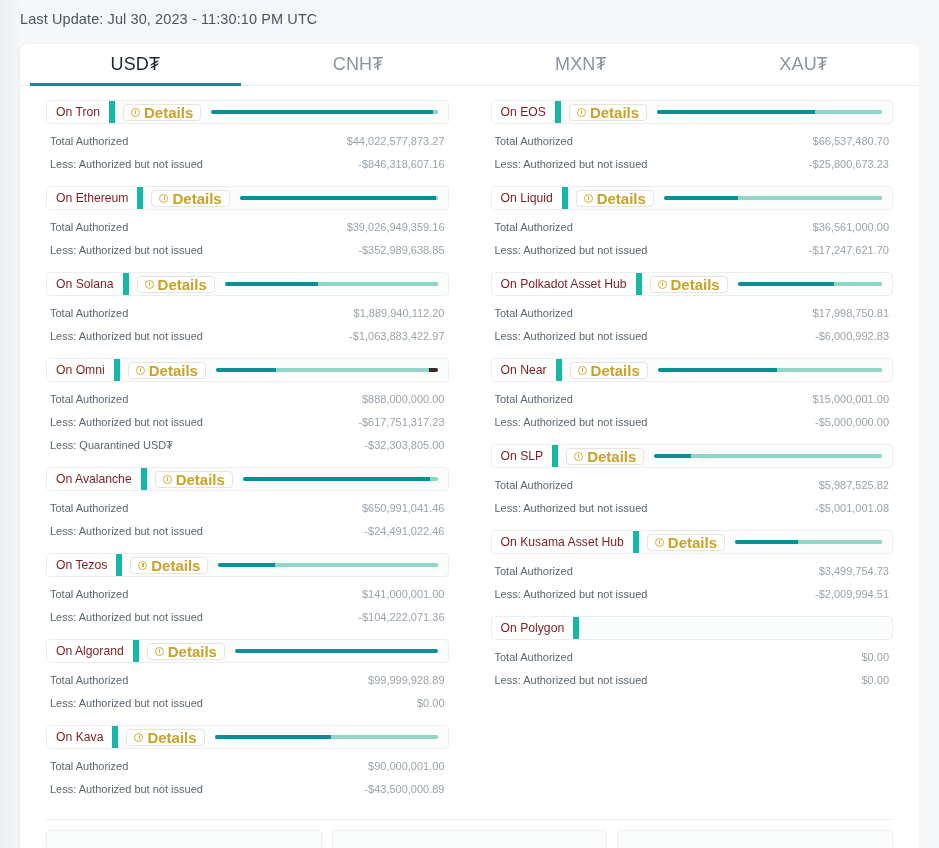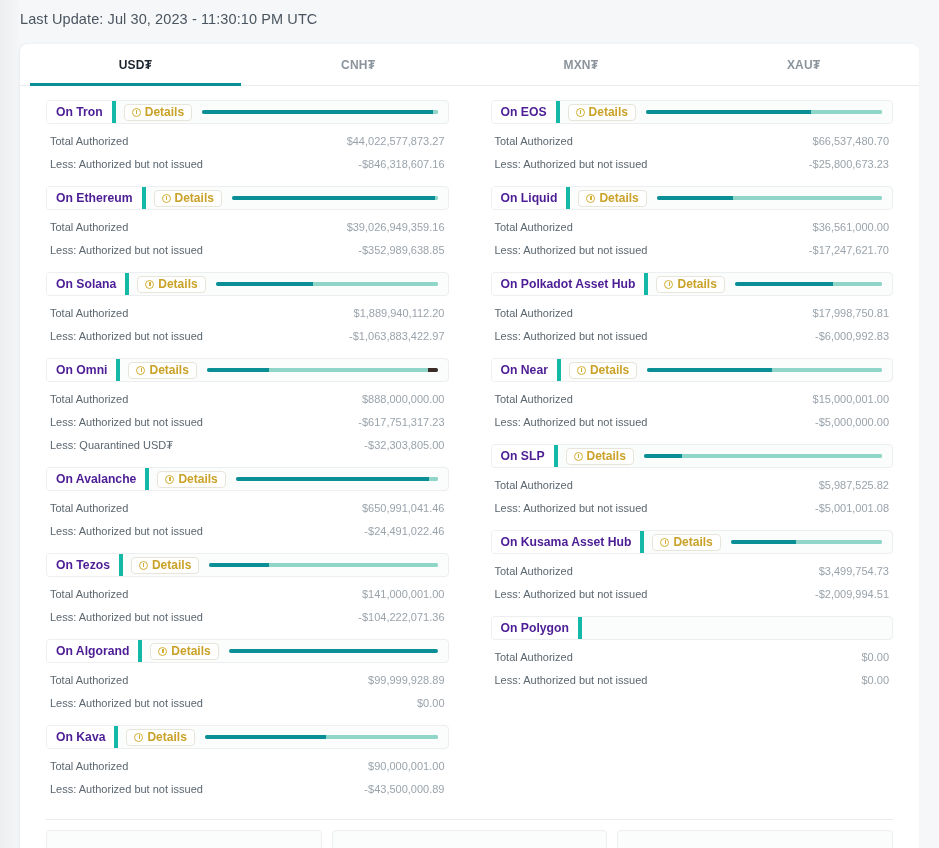--- a/index.html
+++ b/index.html
@@ -54,22 +54,22 @@
     display: flex;
     height: 42px;
     border-bottom: 1px solid #e9ebec;
     padding: 0 4px;
   }
   .tab {
     flex: 1 1 0;
     display: flex;
     align-items: center;
     justify-content: center;
-    font-size: 12px;
-    font-weight: 700;
+    font-size: 18px;
+    font-weight: 400;
     color: #8b949c;
     letter-spacing: 0.2px;
     cursor: pointer;
     position: relative;
     user-select: none;
   }
   .tab.active { color: #1c2630; }
   .tab.active::after {
     content: "";
     position: absolute;
@@ -100,37 +100,37 @@
     border-radius: 4px;
     background: #fbfcfc;
     overflow: hidden;
   }
 
   .chain-name {
     display: flex;
     align-items: center;
     padding: 0 9px;
     font-size: 12.2px;
-    font-weight: 700;
-    color: #4c1d95;
+    font-weight: 400;
+    color: #7f1d1d;
     background: #ffffff;
-    border-right: 4px solid #14b8a6;
+    border-right: 6px solid #14b8a6;
     white-space: nowrap;
   }
 
   .details-btn {
     display: flex;
     align-items: center;
     gap: 4px;
     margin: 2px 0 2px 8px;
     padding: 0 7px;
     border: 1px solid #e7e4da;
     border-radius: 4px;
     background: #ffffff;
-    font-size: 12px;
+    font-size: 15px;
     font-weight: 700;
     color: #c9a227;
     white-space: nowrap;
     cursor: pointer;
     align-self: center;
     height: 17px;
   }
   .details-btn .i-ring {
     width: 9px; height: 9px;
     border: 1.2px solid #d3ae33;

